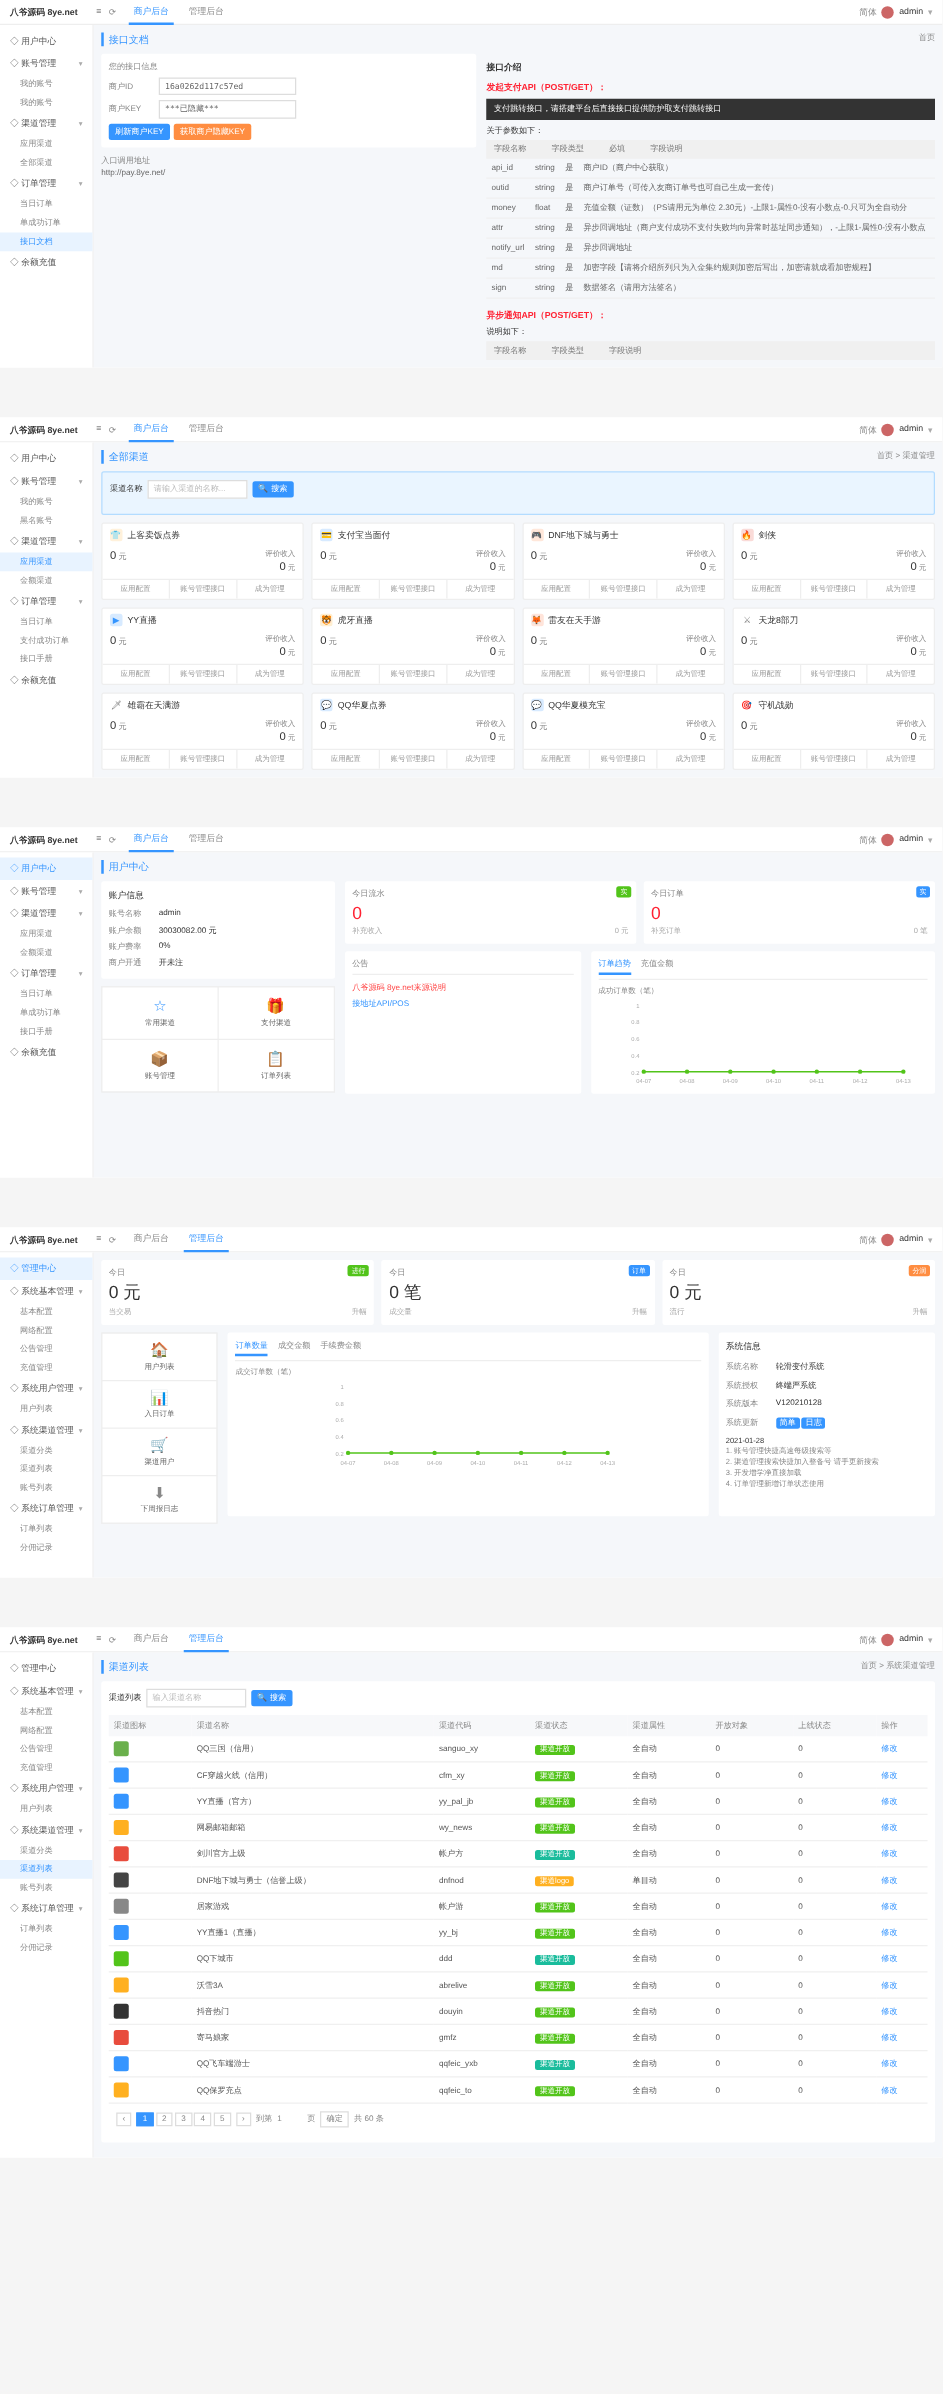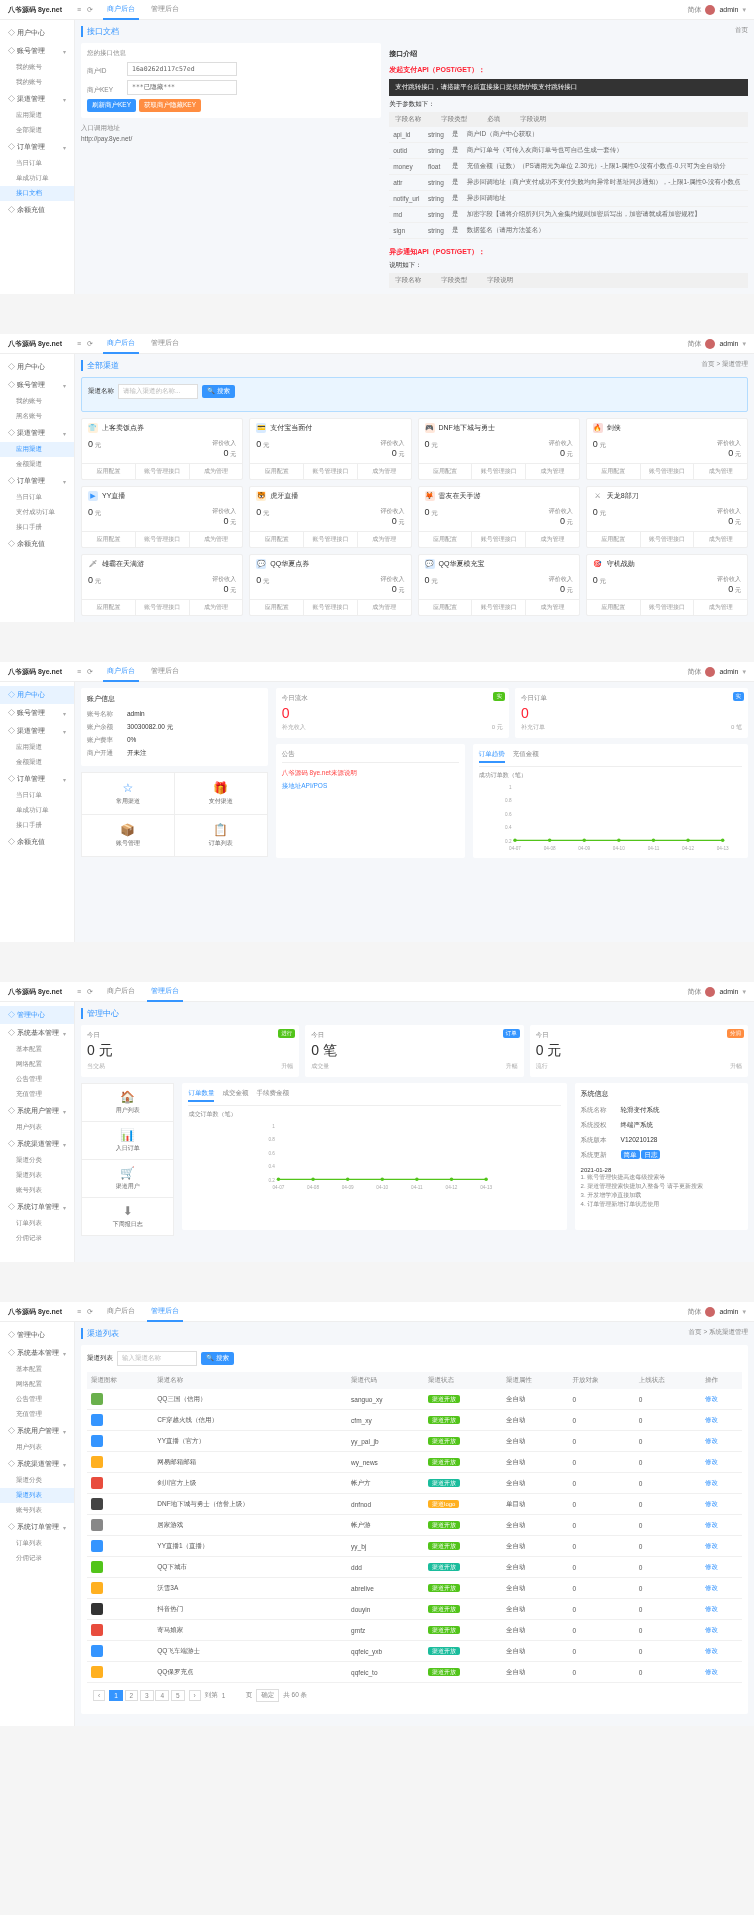--- a/index.html
+++ b/index.html
@@ -19,21 +19,21 @@
 .sidebar { width: 75px; background: #fff; border-right: 1px solid #eee; padding-top: 4px; }
 .sidebar .menu-item { padding: 4px 8px; font-size: 7px; color: #555; cursor: pointer; display: flex; justify-content: space-between; align-items: center; }
 .sidebar .menu-item.active { background: #e8f3ff; color: #3595ff; }
 .sidebar .sub-item { padding: 3px 8px 3px 16px; font-size: 6.5px; color: #888; cursor: pointer; }
 .sidebar .sub-item.active { background: #e8f3ff; color: #3595ff; }
 .sidebar .caret { font-size: 6px; color: #aaa; }
 .main { flex: 1; background: #f5f7fa; padding: 6px; min-height: 260px; }
 .panel-title { font-size: 8px; color: #3595ff; border-left: 2px solid #3595ff; padding-left: 4px; margin-bottom: 6px; display: flex; justify-content: space-between; }
 .panel-title .sub { color: #888; font-size: 6.5px; }
 .card { background: #fff; padding: 6px; margin-bottom: 6px; border-radius: 2px; }
-.form-row { display: flex; align-items: flex-end; margin-bottom: 4px; font-size: 6.5px; }
+.form-row { display: flex; align-items: center; margin-bottom: 4px; font-size: 6.5px; }
 .form-row label { width: 40px; color: #888; }
 .form-row .input-like { border: 1px solid #ddd; padding: 2px 4px; flex: 0 0 110px; background: #fff; color: #666; font-family: monospace; }
 .btn { display: inline-block; padding: 2px 5px; border-radius: 2px; color: #fff; font-size: 6.5px; cursor: pointer; margin-right: 3px; }
 .btn-blue { background: #3595ff; }
 .btn-orange { background: #ff8d41; }
 .section-h { font-weight: bold; margin: 6px 0 4px; font-size: 7px; }
 .section-h.red { color: #f23; }
 .dark-bar { background: #333; color: #fff; padding: 4px 6px; font-size: 6.5px; margin-bottom: 4px; }
 .gray-bar { background: #f0f0f0; padding: 3px 6px; font-size: 6.5px; display: flex; gap: 20px; color: #777; }
 table.api { width: 100%; font-size: 6.5px; border-collapse: collapse; }
@@ -517,20 +517,23 @@
           <span class="caret">▾</span>
         </div>
         <div class="sub-item">当日订单</div>
         <div class="sub-item">单成功订单</div>
         <div class="sub-item">接口手册</div>
         <div class="menu-item">
           <span>◇ 余额充值</span>
         </div>
       </div>
     <div class="main">
+      <div class="panel-title">
+          <span>用户中心</span>
+        </div>
       <div class="split">
         <div style="flex:0 0 28%">
           <div class="card user-info">
             <div style="font-size:7px;margin-bottom:4px">账户信息</div>
             <div id="uinfo">
                 <div class="row">
                   <span class="k">账号名称</span>
                   <span>admin</span>
                 </div>
                 <div class="row">
@@ -665,23 +668,20 @@
         <div class="sub-item">渠道列表</div>
         <div class="sub-item">账号列表</div>
         <div class="menu-item">
           <span>◇ 系统订单管理</span>
           <span class="caret">▾</span>
         </div>
         <div class="sub-item">订单列表</div>
         <div class="sub-item">分佣记录</div>
       </div>
     <div class="main">
-      <div class="panel-title">
-          <span>管理中心</span>
-        </div>
       <div class="stat-boxes" id="stats4">
           <div class="stat-box">
             <span class="tag" style="background:#52c41a">进行</span>
             <div class="lbl">今日</div>
             <div class="num">0 元</div>
             <div class="foot">
               <span>当交易</span>
               <span>升幅</span>
             </div>
           </div>

